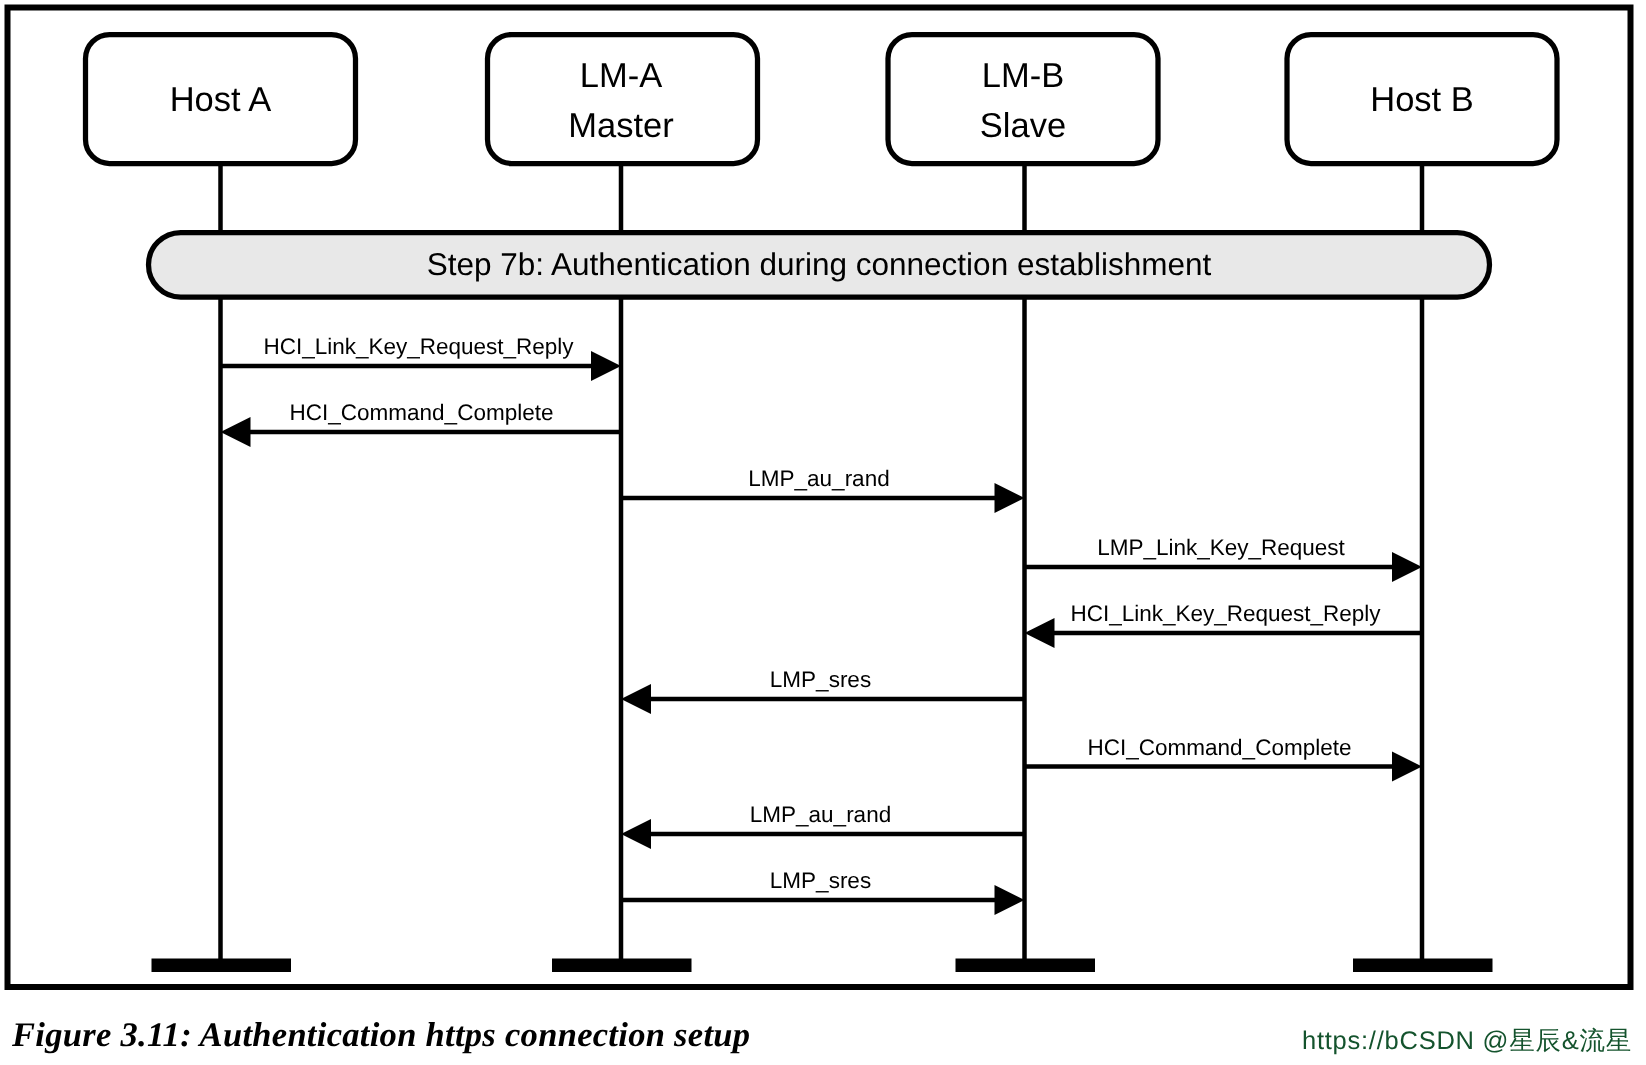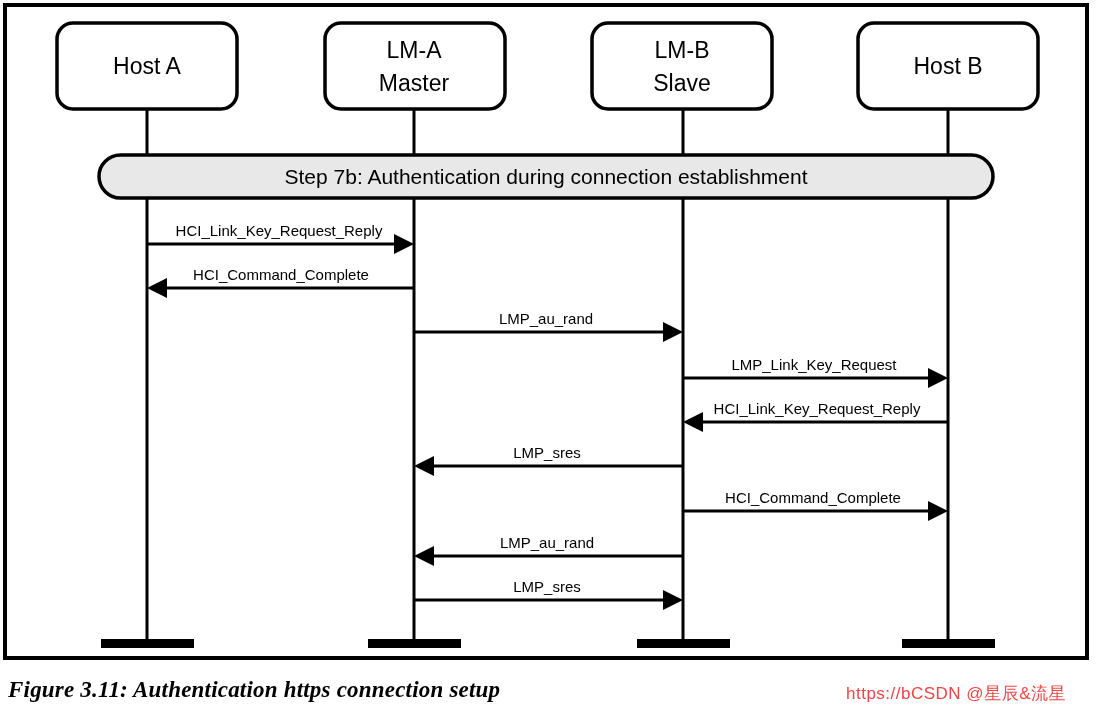--- a/index.html
+++ b/index.html
@@ -57,25 +57,25 @@
     font-family: "Liberation Serif", serif;
     font-style: italic;
     font-weight: bold;
     font-size: 23px;
     color: #000000;
     white-space: nowrap;
     letter-spacing: 0.2px;
   }
   .watermark {
     position: absolute;
-    left: 846px;
+    left: 868px;
     top: 682px;
     font-family: "Liberation Sans", sans-serif;
     font-size: 17px;
-    color: #ef4444;
+    color: #14532d;
     white-space: nowrap;
     letter-spacing: 0.5px;
     user-select: none;
   }
 </style>
 </head>
 <body>
 
 <div id="figure-root">
 

